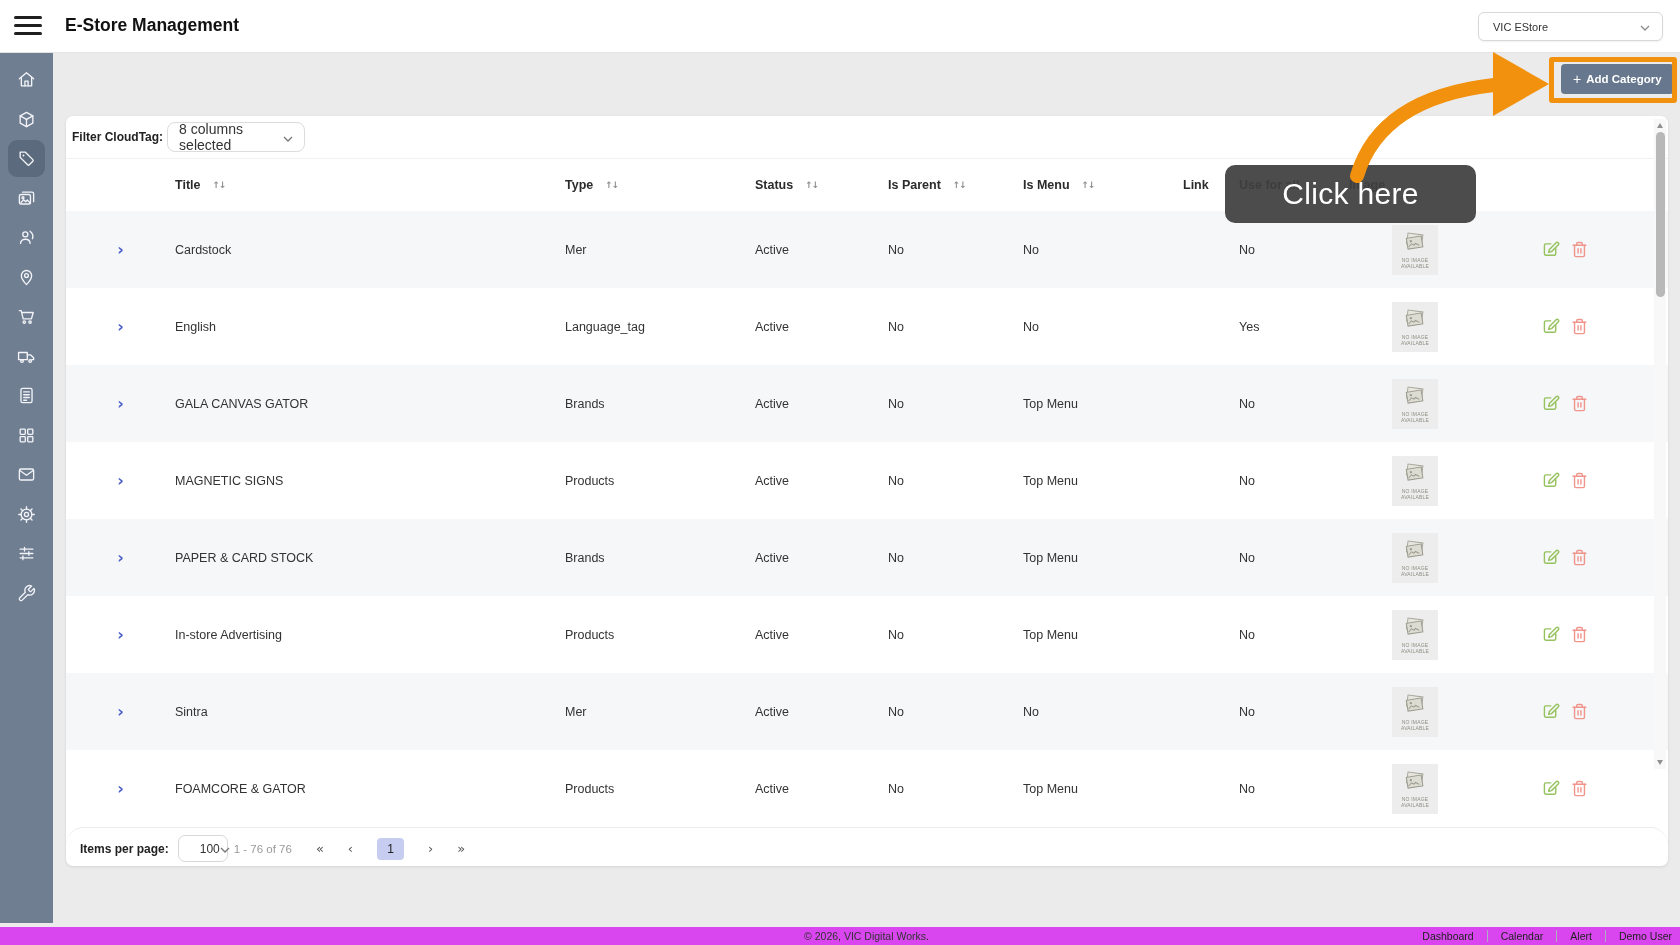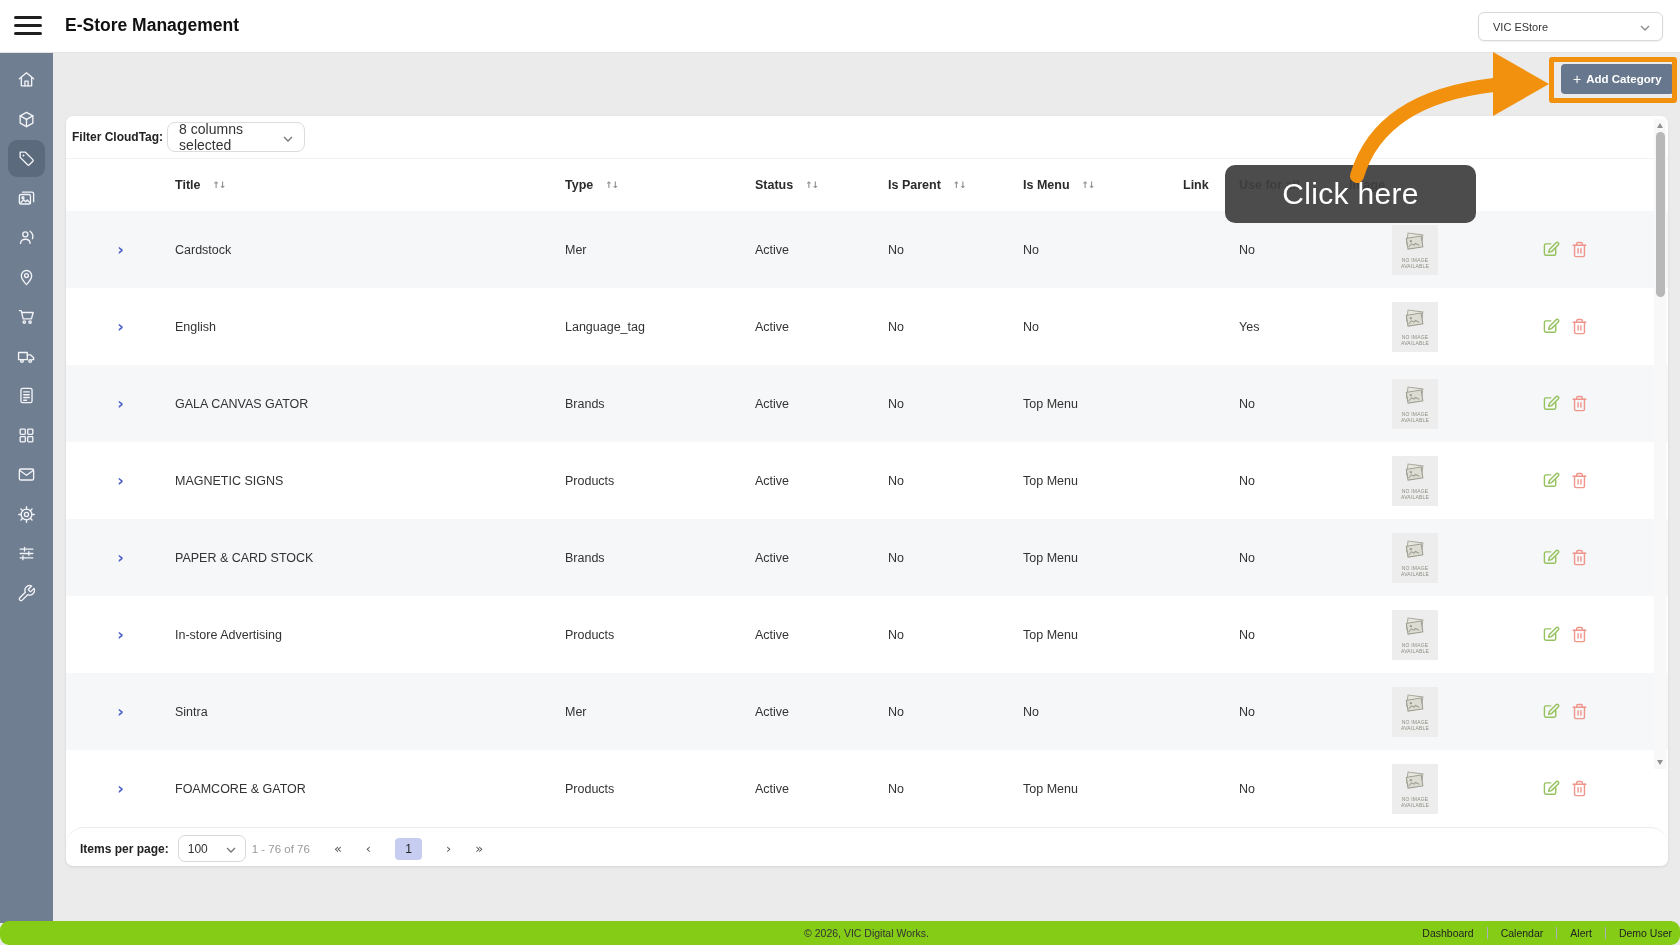--- a/index.html
+++ b/index.html
@@ -57,39 +57,39 @@
               font-family:"DejaVu Sans",sans-serif; }
   .noimg { width:46px; height:50px; margin:0 auto; background:#ededed; display:flex; flex-direction:column;
            align-items:center; justify-content:center; gap:1px; }
   .noimg-txt { font-size:5px; line-height:6px; color:#8f8f85; text-align:center; letter-spacing:.2px; }
   .actions { display:flex; align-items:center; gap:11px; padding-left:62px; }
   .icon-btn { background:none; border:none; cursor:pointer; padding:0; line-height:0; }
   
   .pagerbar { height:42px; border-top:1px solid #ebebeb; display:flex; align-items:center; padding-left:14px;
               font-size:12px;border-radius:18px; }
   .pp-label { font-weight:bold; color:#222; }
-  .pgsize { margin-left:9px; width:68px; height:27px; border:1px solid #d8d8d8; border-radius:7px;
-            display:flex; align-items:center; justify-content:space-between; padding:0 9px; cursor:pointer; }
+  .pgsize { margin-left:9px; width:50px; height:27px; border:1px solid #d8d8d8; border-radius:7px;
+            display:flex; align-items:center; justify-content:space-between; padding:0 21px; cursor:pointer; }
   .range { margin-left:6px; color:#9a9a9a; font-size:11.5px; }
   .pager-controls { display:flex; align-items:center; gap:24px; margin-left:24px; color:#555;
                     font-size:13px; font-family:"DejaVu Sans",sans-serif; }
   .pager-controls .pbtn { cursor:pointer; }
   .page-pill { width:27px; height:22px; background:#C7CDF0; border-radius:4px; display:flex; align-items:center;
                justify-content:center; font-size:12px; color:#222;
                font-family:"Liberation Sans",sans-serif; cursor:pointer; }
   
   .vscroll { position:absolute; right:2px; top:3px; width:12px; height:650px; background:#f8f8f8; }
   .vthumb { position:absolute; left:1.5px; top:13px; width:9px; height:165px; background:#b8b8b8; border-radius:5px; }
   .sarrow { position:absolute; left:2.5px; width:0; height:0; border-left:3.5px solid transparent;
             border-right:3.5px solid transparent; }
   .sarrow.up { top:4px; border-bottom:5px solid #909090; }
   .sarrow.down { bottom:4px; border-top:5px solid #909090; }
   
-  .footer { position:absolute; left:0; bottom:0; width:1680px; height:24px; background:#84cc16; z-index:12;
-            display:flex; align-items:center;border-radius:9px; }
+  .footer { position:absolute; left:0; bottom:0; width:1680px; height:18px; background:#d946ef; z-index:12;
+            display:flex; align-items:center; }
   .copyright { position:absolute; left:53px; right:0; text-align:center; font-size:10.5px; color:#333; }
   .flinks { position:absolute; right:8px; display:flex; align-items:center; gap:13px; }
   .flink { font-size:10.5px; color:#222; cursor:pointer; white-space:nowrap; }
   .fsep { width:1px; height:12px; background:#a9b2bc; }
   
   .tooltip { position:absolute; left:1225px; top:165px; width:251px; height:58px; background:rgba(62,62,62,.93);
              border-radius:10px; color:#fff; font-size:30px; display:flex; align-items:center;
              justify-content:center; z-index:40; letter-spacing:.3px; }
   .hl-rect { position:absolute; left:1549px; top:57px; width:128px; height:46px; border:5px solid #F2910D;
              border-radius:3px; z-index:45; pointer-events:none; }

